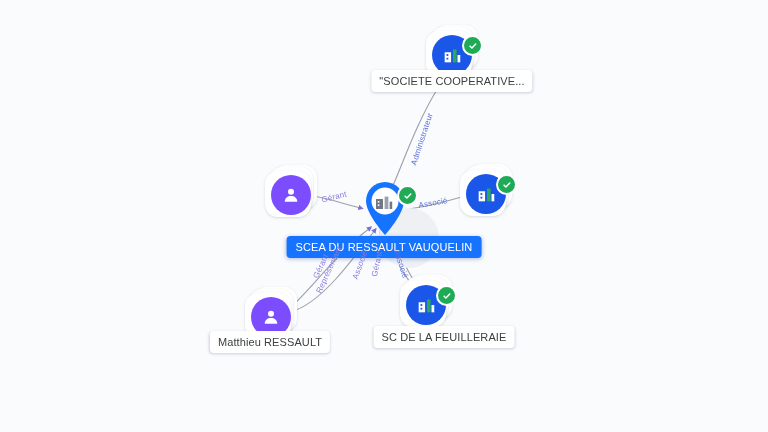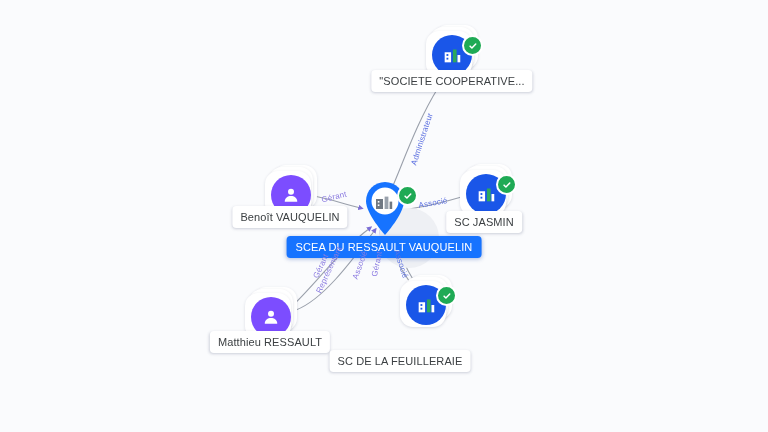--- a/index.html
+++ b/index.html
@@ -196,21 +196,20 @@
       <div class="stack-card c2"></div>
       <div class="stack-card c3"></div>
     </div>
     <div class="node-disc person">
       <svg width="20" height="20" viewBox="0 0 24 24">
         <circle cx="12" cy="8" r="3.6" fill="#ffffff"></circle>
         <path d="M4.5 20 C4.5 15.4 8 13.2 12 13.2 C16 13.2 19.5 15.4 19.5 20 Z" fill="#ffffff"></path>
       </svg>
     </div>
   </div>
-  <div class="node-label" style="left:290px; top:206px;">Benoît VAUQUELIN</div>
 
   <div class="node" style="left:486px; top:194px;">
     <div class="node-stack">
       <div class="stack-card c1"></div>
       <div class="stack-card c2"></div>
       <div class="stack-card c3"></div>
     </div>
     <div class="node-disc company">
       <svg width="22" height="22" viewBox="0 0 24 24">
         <path d="M4 20 L4 9 L11 9 L11 20 Z" fill="#ffffff"></path>
@@ -219,21 +218,20 @@
         <path d="M13 20 L13 6 L17 6 L17 20 Z" fill="#2ca85c"></path>
         <rect x="18" y="12" width="3" height="8" fill="#ffffff"></rect>
       </svg>
     </div>
     <div class="verified-badge">
       <svg width="10" height="10" viewBox="0 0 12 12">
         <path d="M2.5 6.2 L4.7 8.4 L9.3 3.6" fill="none" stroke="#ffffff" stroke-width="1.8" stroke-linecap="round" stroke-linejoin="round"></path>
       </svg>
     </div>
   </div>
-  <div class="node-label" style="left:484px; top:211px;">SC JASMIN</div>
 
   <div class="node" style="left:271px; top:317px;">
     <div class="node-stack">
       <div class="stack-card c1"></div>
       <div class="stack-card c2"></div>
       <div class="stack-card c3"></div>
     </div>
     <div class="node-disc person">
       <svg width="20" height="20" viewBox="0 0 24 24">
         <circle cx="12" cy="8" r="3.6" fill="#ffffff"></circle>
@@ -257,21 +255,21 @@
         <path d="M13 20 L13 6 L17 6 L17 20 Z" fill="#2ca85c"></path>
         <rect x="18" y="12" width="3" height="8" fill="#ffffff"></rect>
       </svg>
     </div>
     <div class="verified-badge">
       <svg width="10" height="10" viewBox="0 0 12 12">
         <path d="M2.5 6.2 L4.7 8.4 L9.3 3.6" fill="none" stroke="#ffffff" stroke-width="1.8" stroke-linecap="round" stroke-linejoin="round"></path>
       </svg>
     </div>
   </div>
-  <div class="node-label" style="left:400px; top:326px;margin-top:24px;">SC DE LA FEUILLERAIE</div>
+  <div class="node-label" style="left:444px; top:326px;">SC DE LA FEUILLERAIE</div>
 
   <div class="node" style="left:385px; top:210px;">
     <div class="pin-halo"></div>
     <div class="pin-wrap">
       <svg width="48" height="58" viewBox="0 0 48 58">
         <path d="M24 2 C13.5 2 5 10.5 5 21 C5 34 24 55 24 55 C24 55 43 34 43 21 C43 10.5 34.5 2 24 2 Z" fill="#1673ff"></path>
         <circle cx="24" cy="21" r="13.5" fill="#ffffff"></circle>
         <g transform="translate(14,12)">
           <path d="M1 17 L1 7 L8 7 L8 17 Z" fill="#707882"></path>
           <rect x="2.8" y="9" width="1.6" height="1.6" fill="#ffffff"></rect>

